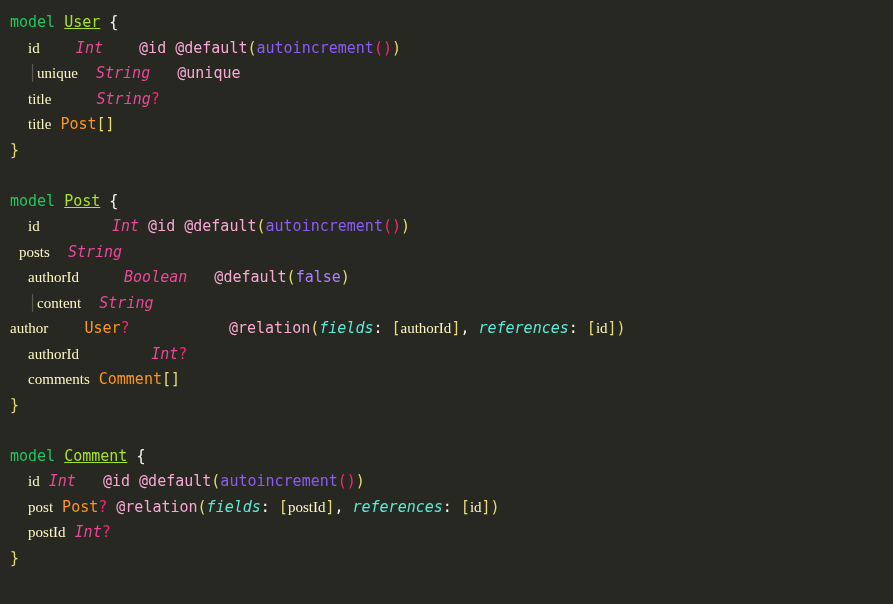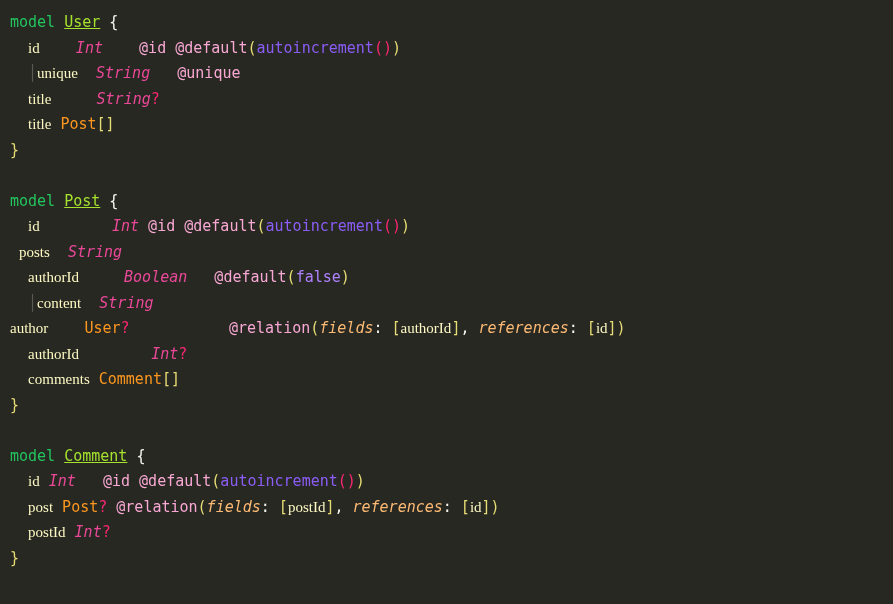--- a/index.html
+++ b/index.html
@@ -54,21 +54,21 @@
     .optional {
       color: #f92672;
     }
     .usertype {
       color: #fd971f;
     }
     .bracket {
       color: #e6db74;
     }
     .param {
-      color: #fdba74;
+      color: #5eead4;
       font-style: italic;
       margin-top: 44px;
     }
     .false {
       color: #ae81ff;
       text-align: right;
     }
     .colon {
       color: #f8f8f2;
     }

